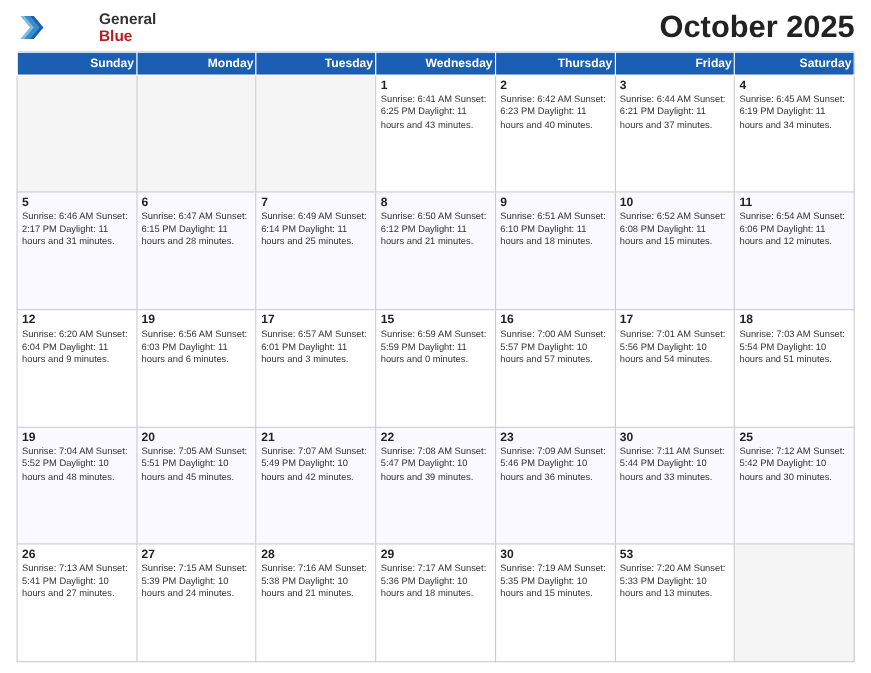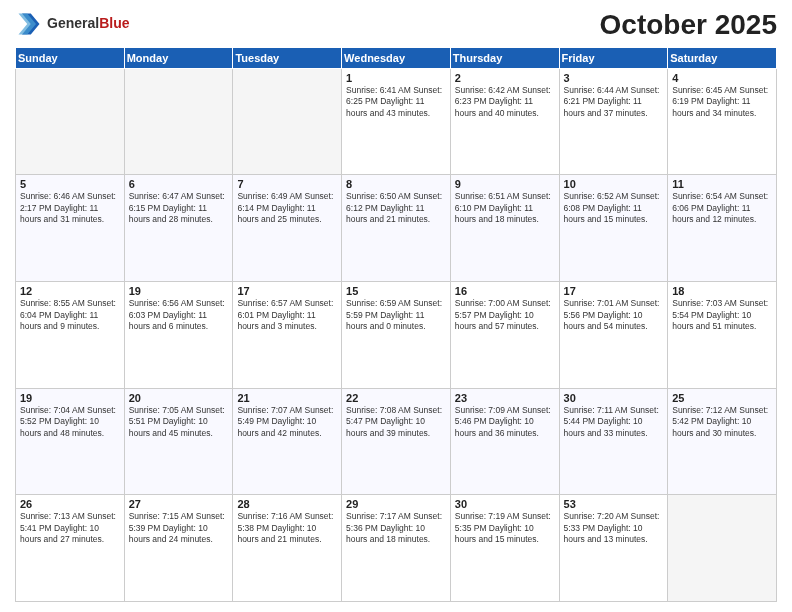--- a/index.html
+++ b/index.html
@@ -23,21 +23,23 @@
       align-items: flex-start;
       margin-bottom: 6px;
     }
     .logo {
       display: flex;
       align-items: center;
       gap: 4px;
     }
     .logo-text {
       display: flex;
+      flex-direction: column;
       line-height: 1.1;
+      margin-left: 43px;
     }
     .logo-general {
       font-size: 14px;
       font-weight: bold;
       color: #333;
     }
     .logo-blue {
       font-size: 14px;
       font-weight: bold;
       color: #b91c1c;
@@ -61,21 +63,21 @@
       color: #444;
     }
     table {
       width: 100%;
       border-collapse: collapse;
       flex: 1;
     }
     .day-header {
       background: #1a5fb4;
       color: #fff;
-      text-align: left;
+      text-align: right;
       font-size: 11px;
       font-weight: bold;
       padding: 4px 2px;
       border: 1px solid #fff;
     }
     td {
       border: 1px solid #ccc;
       vertical-align: top;
       padding: 3px 4px;
       width: calc(100% / 7);
@@ -217,21 +219,21 @@
             <span class="day-num">11</span>
             <div class="day-info">Sunrise: 6:54 AM
 Sunset: 6:06 PM
 Daylight: 11 hours
 and 12 minutes.</div>
           </td>
         </tr>
         <tr>
           <td>
             <span class="day-num">12</span>
-            <div class="day-info">Sunrise: 8:55 AM
+            <div class="day-info">Sunrise: 6:20 AM
 Sunset: 6:04 PM
 Daylight: 11 hours
 and 9 minutes.</div>
           </td>
           <td>
             <span class="day-num">19</span>
             <div class="day-info">Sunrise: 6:56 AM
 Sunset: 6:03 PM
 Daylight: 11 hours
 and 6 minutes.</div>

